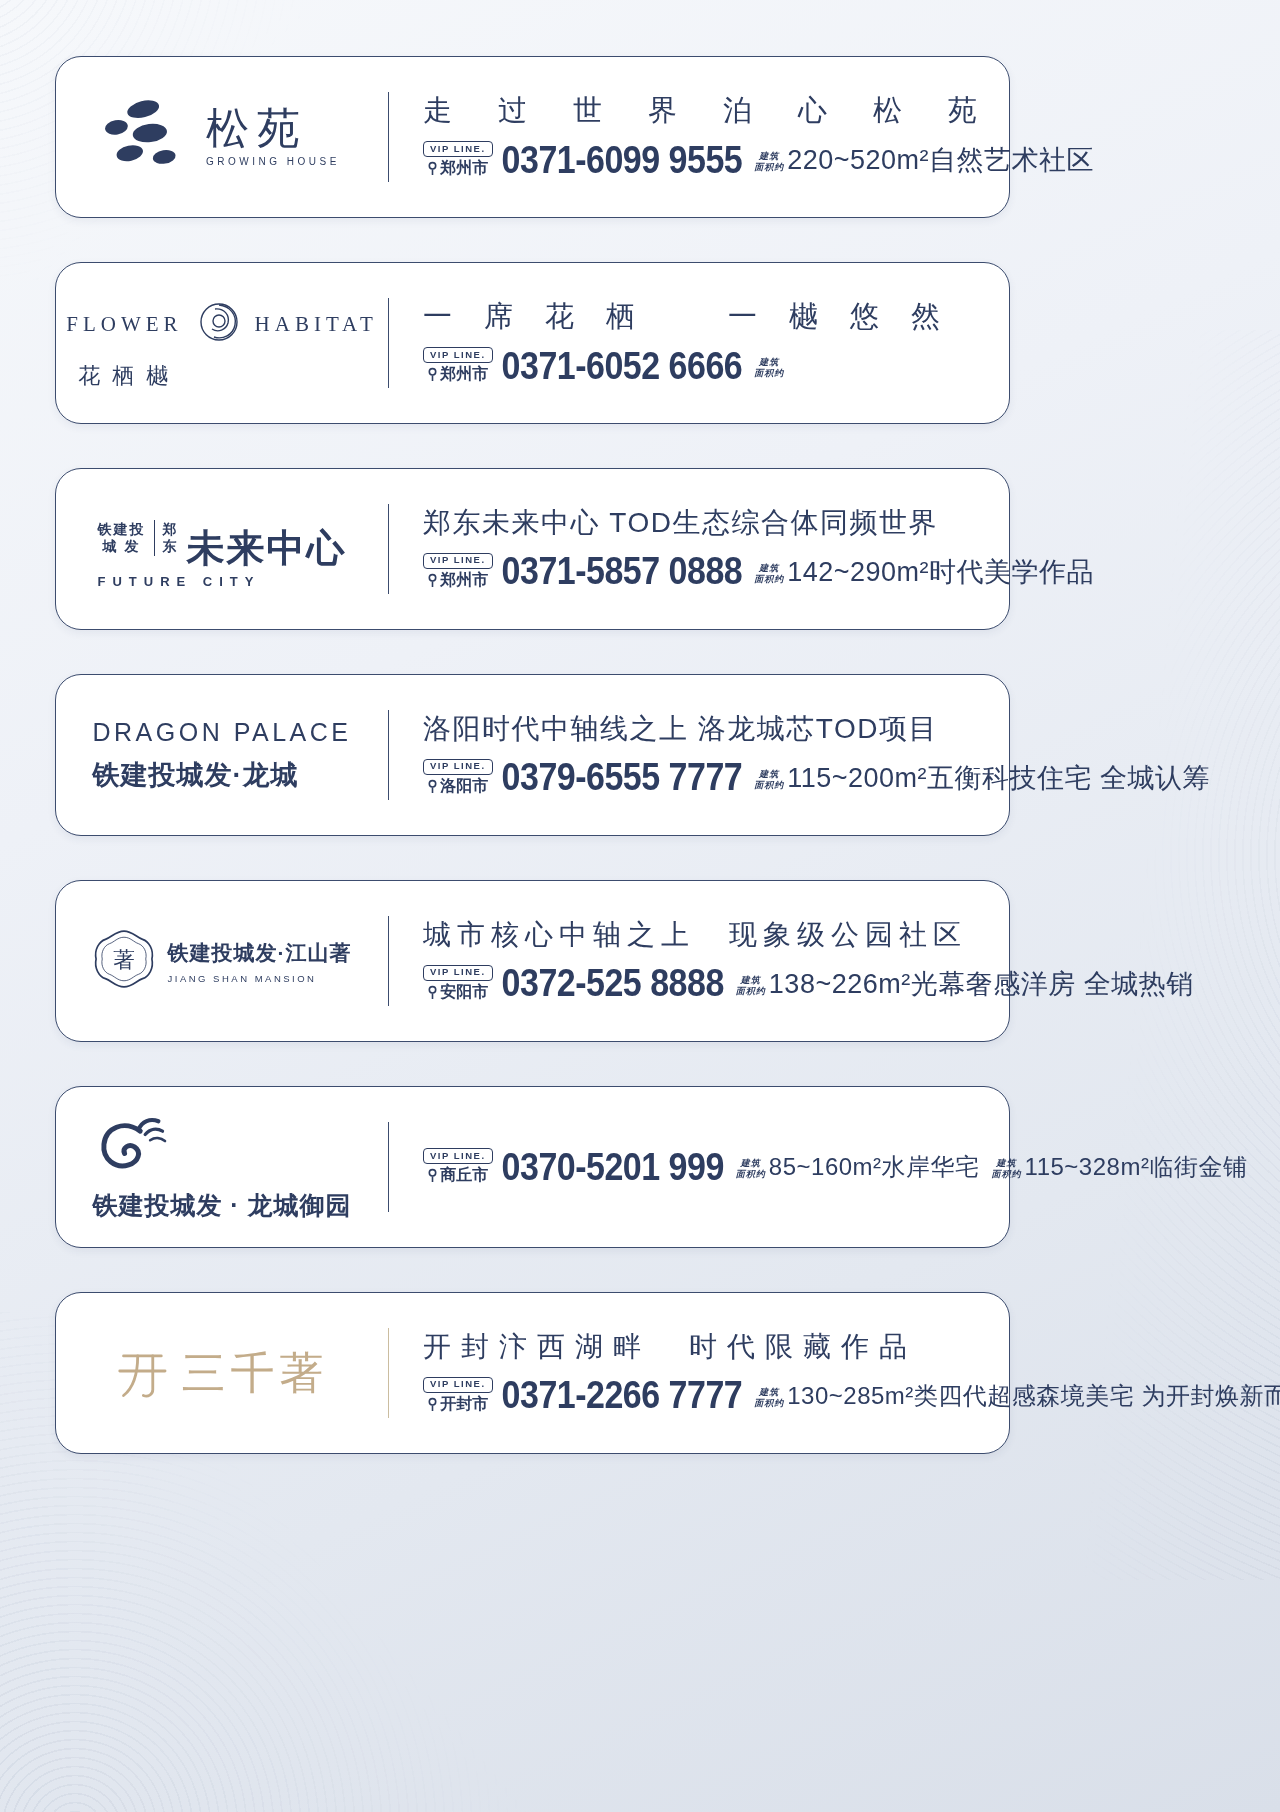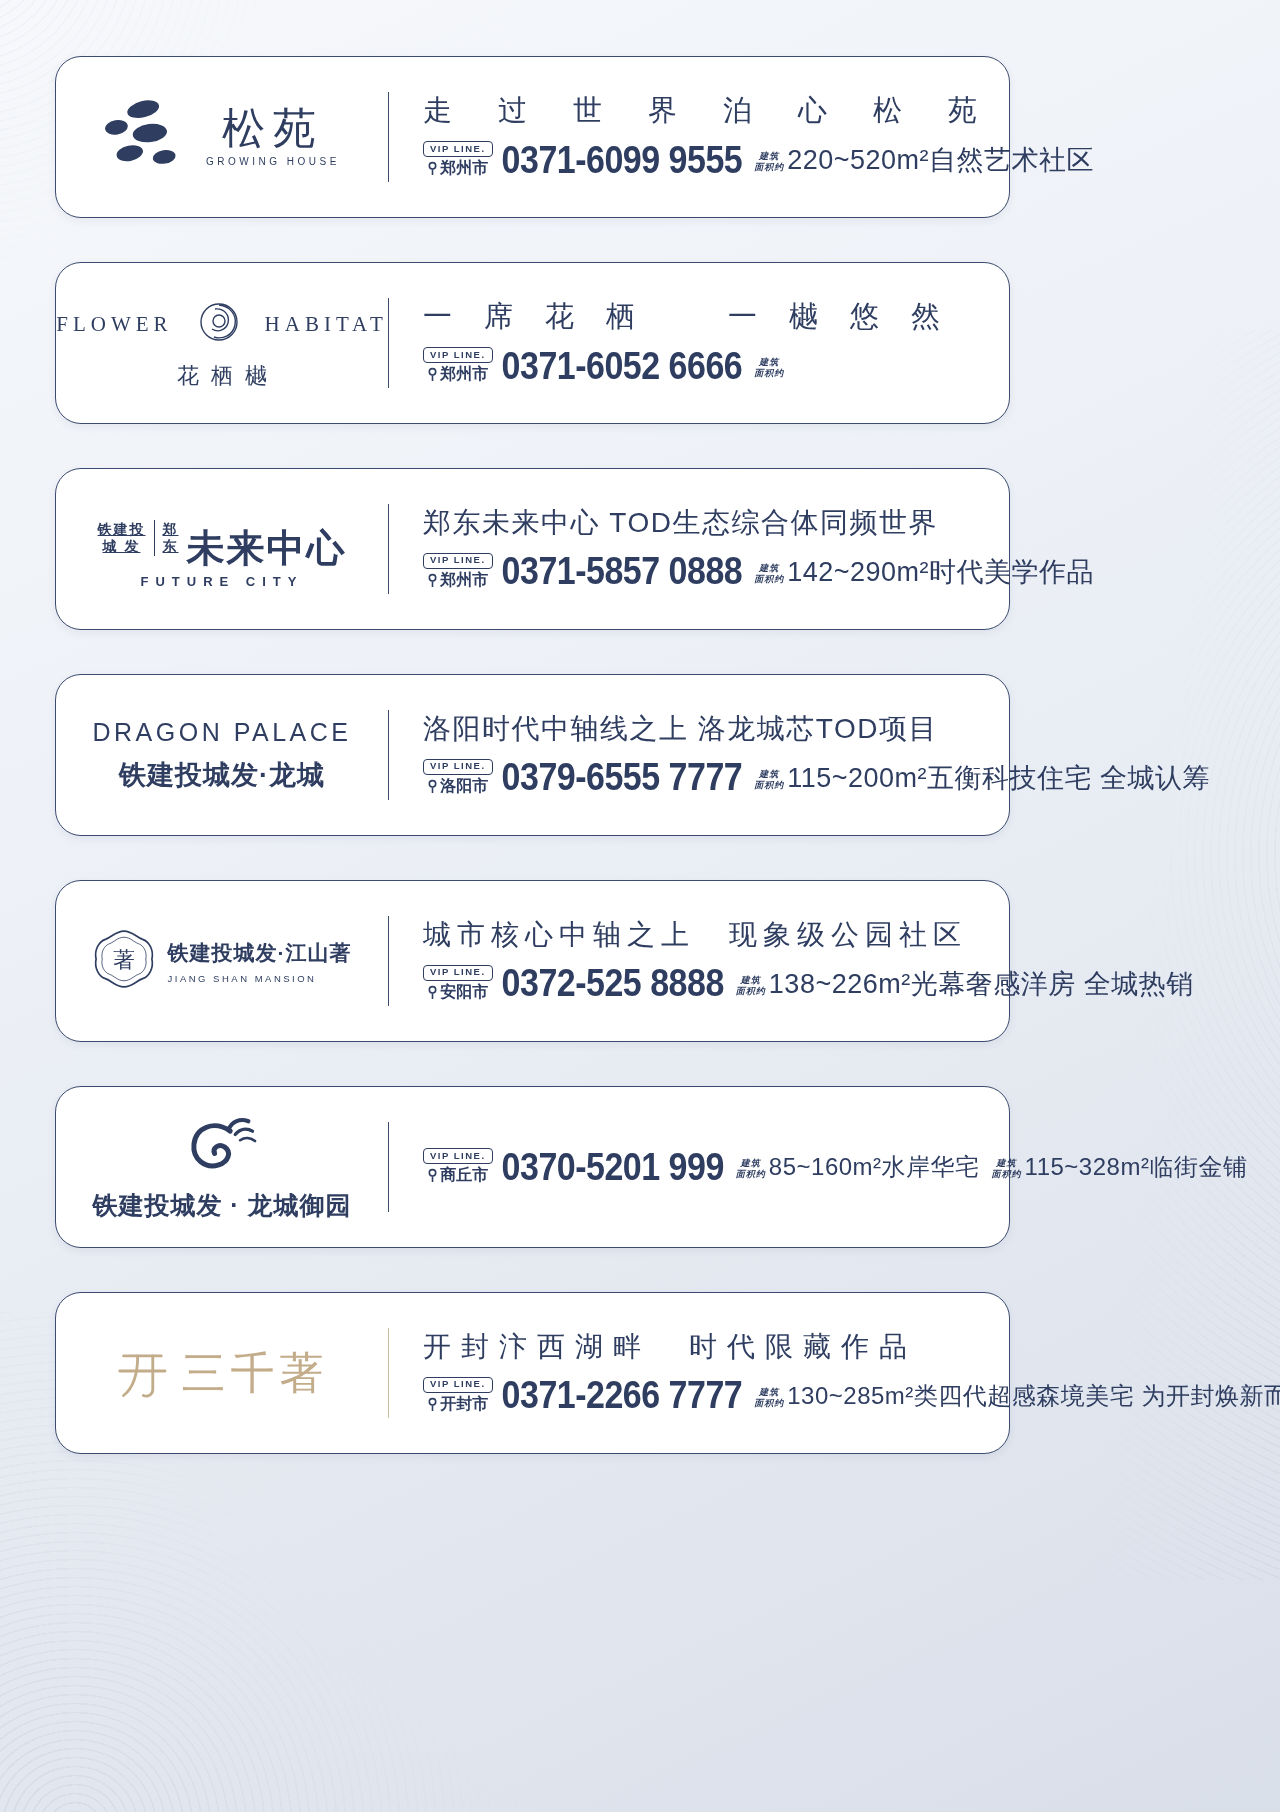--- a/index.html
+++ b/index.html
@@ -57,28 +57,28 @@
   }
   .vip-city{display:flex;align-items:center;gap:2px;font-size:16px;font-weight:700;margin-top:1px;}
   .phone{font-size:34px;font-weight:700;letter-spacing:-0.5px;display:inline-block;transform:scaleY(1.12);transform-origin:center;}
   .mini{
     display:inline-flex;flex-direction:column;align-items:center;justify-content:center;
     font-size:9px;font-weight:600;line-height:1.2;margin:4px 3px 0 12px;letter-spacing:1px;
   }
   .area{font-size:27px;font-weight:400;letter-spacing:0.5px;}
   .area.small{font-size:24px;}
   
-  .lg-col{display:flex;flex-direction:column;align-items:center;}
+  .lg-col{display:flex;flex-direction:column;align-items:flex-start;}
   .lg-row{display:flex;align-items:center;}
   .songyuan-cn{font-size:43px;font-weight:500;letter-spacing:8px;line-height:1;}
   .songyuan-en{font-size:10px;letter-spacing:3.5px;margin-top:6px;color:#2e3d60;}
-  .fh-row{display:flex;align-items:center;gap:20px;font-family:"Liberation Serif","DejaVu Serif",serif;font-size:21px;letter-spacing:5px;font-weight:500;}
+  .fh-row{display:flex;align-items:center;gap:10px;font-family:"Liberation Serif","DejaVu Serif",serif;font-size:21px;letter-spacing:5px;font-weight:500;}
   .fh-cn{font-family:"Liberation Serif","DejaVu Serif",serif;font-size:22px;letter-spacing:12px;margin-top:7px;text-indent:12px;font-weight:500;}
   .fc-row{display:flex;align-items:center;gap:8px;}
-  .fc-stack{display:flex;flex-direction:column;font-size:14px;font-weight:700;line-height:1.25;letter-spacing:2px;text-align:center;text-decoration:underline;}
+  .fc-stack{display:flex;flex-direction:column;font-size:14px;font-weight:700;line-height:1.25;letter-spacing:2px;text-align:center;}
   .fc-div{width:1px;height:36px;background:#2e3d60;}
   .fc-cn{font-size:38px;font-weight:800;letter-spacing:2px;line-height:1;margin-top:20px;}
   .fc-en{font-size:13px;font-weight:700;letter-spacing:7px;margin-top:7px;text-align:center;}
   .dp-en{font-size:25px;font-weight:500;letter-spacing:3.5px;}
   .dp-cn{font-size:27px;font-weight:700;letter-spacing:1px;margin-top:10px;}
   .js-row{display:flex;align-items:center;gap:13px;}
   .js-cn{font-size:21px;font-weight:600;letter-spacing:1px;}
   .js-en{font-size:9.5px;letter-spacing:2.5px;margin-top:6px;}
   .ly-cn{font-size:25px;font-weight:700;letter-spacing:1px;margin-top:6px;}
   .sq-row{display:flex;align-items:center;}

